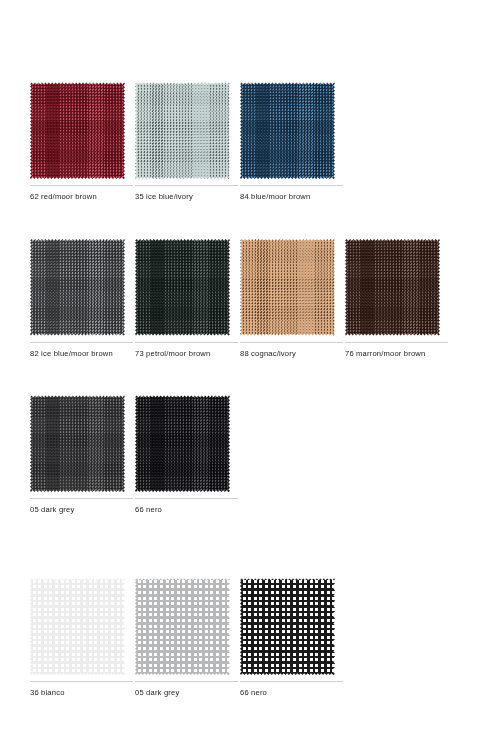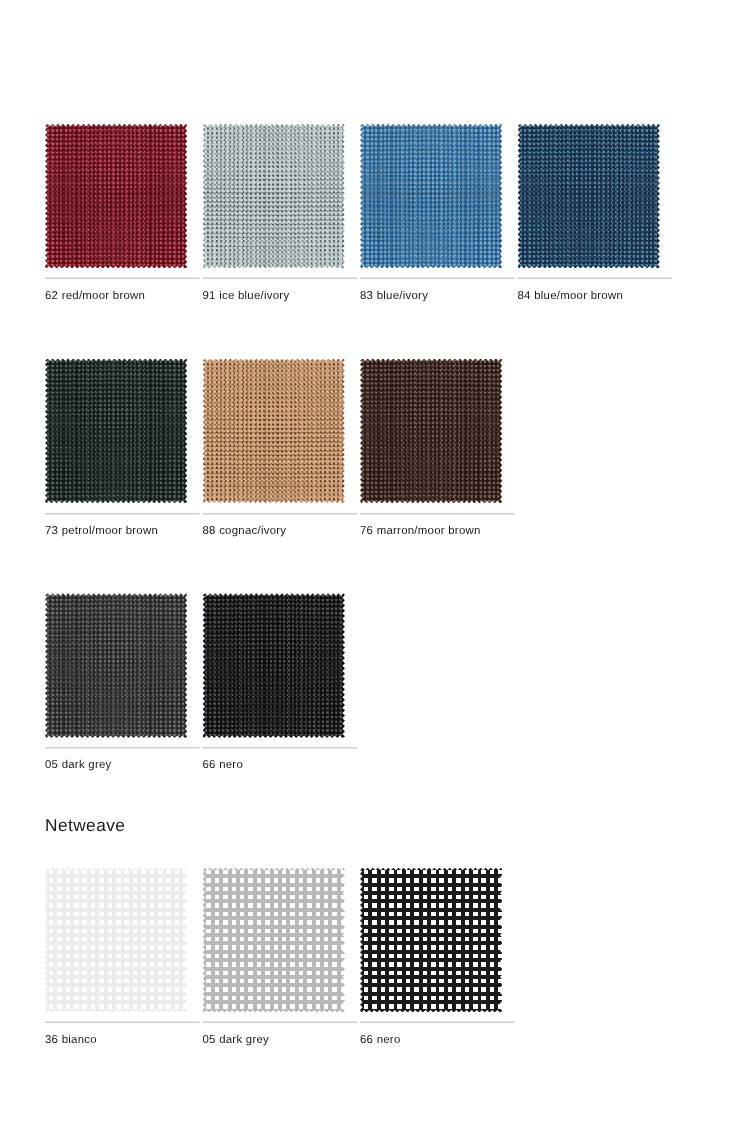--- a/index.html
+++ b/index.html
@@ -181,44 +181,44 @@
           <div class="rule"></div>
           <div class="label">62 red/moor brown</div>
         </div>
         <div class="swatch-cell">
           <div class="swatch-wrap">
             <div class="swatch weave" style="background-color: rgb(168, 188, 190);">
               <div class="thread" style="--t2: #cfdcdb;"></div>
             </div>
           </div>
           <div class="rule"></div>
-          <div class="label">91 ice blue/ivory</div>
-        </div>
-        <div class="swatch-cell">
-          <div class="swatch-wrap">
-            <div class="swatch weave" style="background-color: rgb(75, 147, 200);">
-              <div class="thread" style="--t2: #2d6fa8;"></div>
-            </div>
-          </div>
-          <div class="rule"></div>
-          <div class="label">83 blue/ivory</div>
+          <div class="label">35 ice blue/ivory</div>
         </div>
         <div class="swatch-cell">
           <div class="swatch-wrap">
             <div class="swatch weave" style="background-color: rgb(29, 92, 142);">
               <div class="thread" style="--t2: #16283c;"></div>
             </div>
           </div>
           <div class="rule"></div>
           <div class="label">84 blue/moor brown</div>
         </div>
       </div>
       <div class="swatch-row" style="margin-top: 36px;">
         <div class="swatch-cell">
           <div class="swatch-wrap">
+            <div class="swatch weave" style="background-color: rgb(109, 116, 118);">
+              <div class="thread" style="--t2: #2a2b2c;"></div>
+            </div>
+          </div>
+          <div class="rule"></div>
+          <div class="label">82 ice blue/moor brown</div>
+        </div>
+        <div class="swatch-cell">
+          <div class="swatch-wrap">
             <div class="swatch weave" style="background-color: rgb(30, 43, 38);">
               <div class="thread" style="--t2: #141c19;"></div>
             </div>
           </div>
           <div class="rule"></div>
           <div class="label">73 petrol/moor brown</div>
         </div>
         <div class="swatch-cell">
           <div class="swatch-wrap">
             <div class="swatch weave" style="background-color: rgb(192, 127, 78);">
@@ -253,23 +253,20 @@
             <div class="swatch weave" style="background-color: rgb(23, 23, 28);">
               <div class="thread" style="--t2: #0c0c10;"></div>
             </div>
           </div>
           <div class="rule"></div>
           <div class="label">66 nero</div>
         </div>
       </div>
     </div>
 
-  <div class="grid-section" id="sec-net-title" style="top:545px;">
-    <div class="section-title">Netweave</div>
-  </div>
   <div class="grid-section" id="sec-net" style="top:578px;">
       <div class="swatch-row">
         <div class="swatch-cell">
           <div class="swatch-wrap">
             <div class="swatch net" style="--mesh: #ececed; background-color: rgb(255, 255, 255);"></div>
           </div>
           <div class="rule"></div>
           <div class="label">36 bianco</div>
         </div>
         <div class="swatch-cell">

